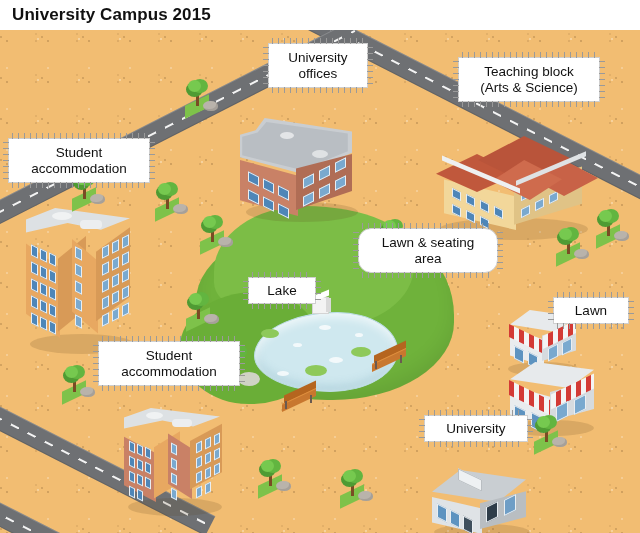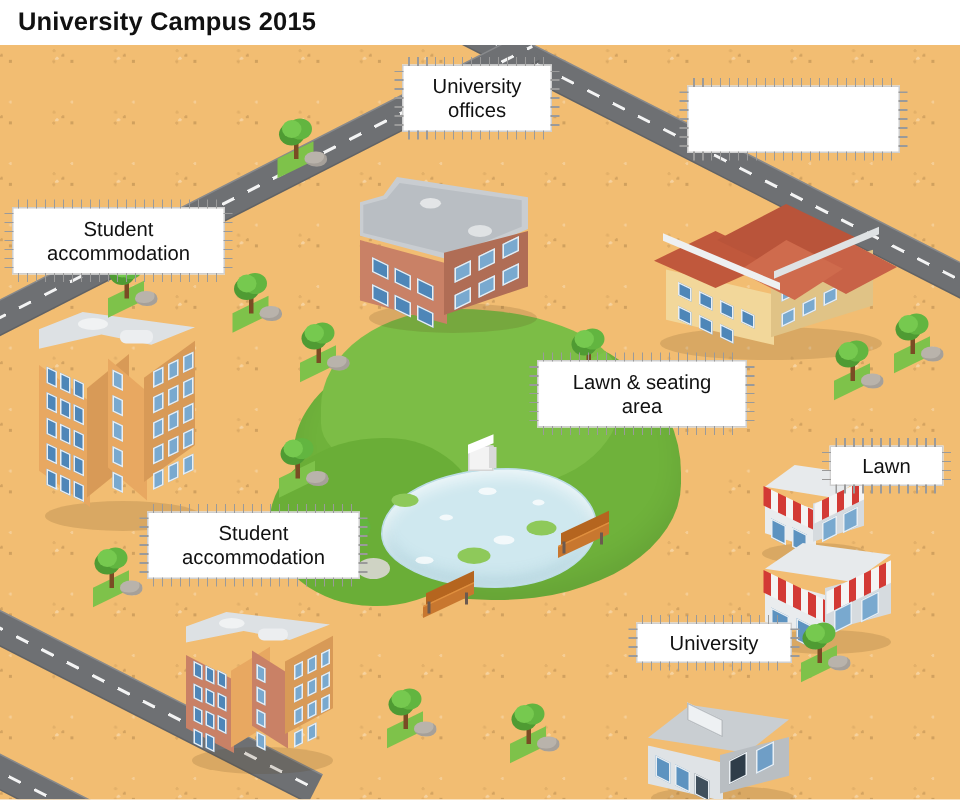--- a/index.html
+++ b/index.html
@@ -545,34 +545,40 @@
     </div>
 
     <div class="label" style="left:268px;top:13px;width:100px;height:45px;display:flex;align-items:center;justify-content:center;">
       <span class="tk-top"></span><span class="tk-bot"></span><span class="tk-lft"></span><span class="tk-rgt"></span>
       <span class="txt">University
 offices</span>
     </div>
 
     <div class="label" style="left:458px;top:27px;width:142px;height:45px;display:flex;align-items:center;justify-content:center;">
       <span class="tk-top"></span><span class="tk-bot"></span><span class="tk-lft"></span><span class="tk-rgt"></span>
+      <span class="txt">Teaching block
+(Arts &amp; Science)</span>
     </div>
 
     <div class="label" style="left:8px;top:108px;width:142px;height:45px;display:flex;align-items:center;justify-content:center;">
       <span class="tk-top"></span><span class="tk-bot"></span><span class="tk-lft"></span><span class="tk-rgt"></span>
       <span class="txt">Student
 accommodation</span>
     </div>
 
-    <div class="label" style="left:358px;top:210px;width:140px;height:45px;display:flex;align-items:center;justify-content:center;">
+    <div class="label" style="left:358px;top:198px;width:140px;height:45px;display:flex;align-items:center;justify-content:center;border-radius:13px;">
       <span class="tk-top"></span><span class="tk-bot"></span><span class="tk-lft"></span><span class="tk-rgt"></span>
       <span class="txt">Lawn &amp; seating
 area</span>
     </div>
 
+    <div class="label" style="left:248px;top:247px;width:68px;height:27px;display:flex;align-items:center;justify-content:center;">
+      <span class="tk-top"></span><span class="tk-bot"></span><span class="tk-lft"></span><span class="tk-rgt"></span>
+      <span class="txt">Lake</span>
+    </div>
 
     <div class="label" style="left:553px;top:267px;width:76px;height:27px;display:flex;align-items:center;justify-content:center;">
       <span class="tk-top"></span><span class="tk-bot"></span><span class="tk-lft"></span><span class="tk-rgt"></span>
       <span class="txt">Lawn</span>
     </div>
 
     <div class="label" style="left:98px;top:311px;width:142px;height:45px;display:flex;align-items:center;justify-content:center;">
       <span class="tk-top"></span><span class="tk-bot"></span><span class="tk-lft"></span><span class="tk-rgt"></span>
       <span class="txt">Student
 accommodation</span>

